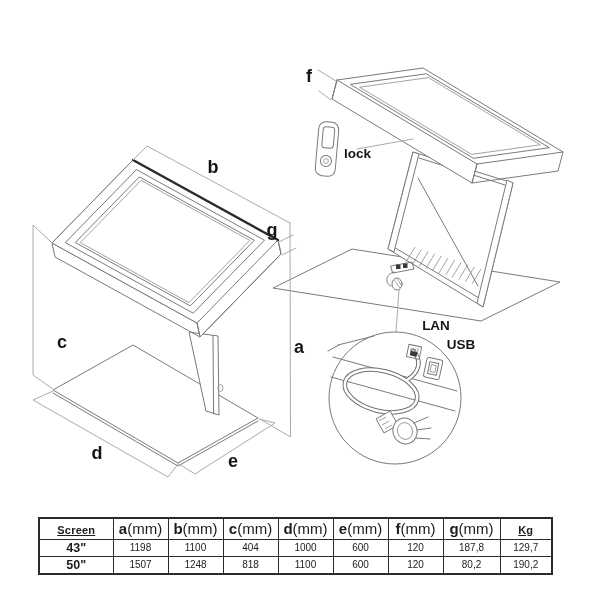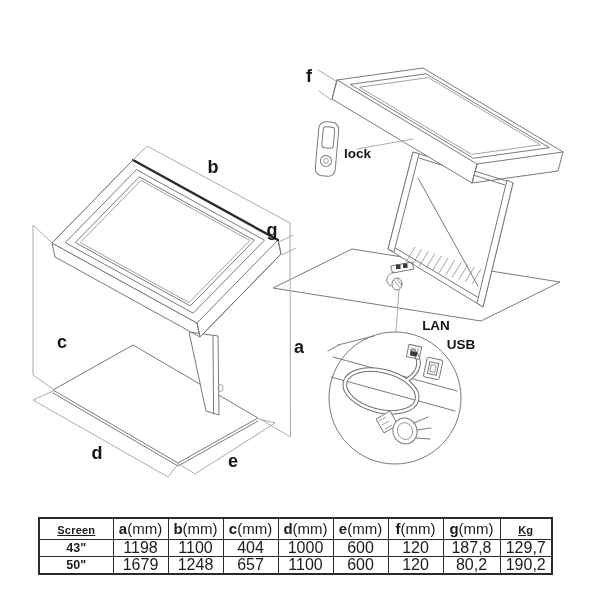--- a/index.html
+++ b/index.html
@@ -22,21 +22,21 @@
   
   .spec-table{
     position:absolute;left:38px;top:517px;border-collapse:collapse;table-layout:fixed;
     border:2px solid #2a2a2a;background:#fff;
   }
   .spec-table th,.spec-table td{
     border:1.5px solid #2a2a2a;text-align:center;vertical-align:middle;
     padding:0;line-height:1;white-space:nowrap;color:#1c1c1c;
   }
   .spec-table th{height:20px;}
-  .spec-table td{height:16px;font-size:16px;font-weight:400;}
+  .spec-table td{height:16px;font-size:10px;font-weight:400;}
   .spec-table td.screen-cell{font-weight:bold;font-size:12.5px;}
   .hdr-main{font-weight:bold;font-size:11px;letter-spacing:.2px;text-decoration:underline;}
   .hdr-letter{font-weight:bold;font-size:15px;}
   .hdr-unit{font-weight:400;font-size:15px;}
   col.c-screen{width:74px;} col.c-dim{width:55px;} col.c-g{width:57px;} col.c-kg{width:52px;}
 </style>
 </head>
 <body>
 
 <div class="canvas">
@@ -210,23 +210,23 @@
         <td>1100</td>
         <td>404</td>
         <td>1000</td>
         <td>600</td>
         <td>120</td>
         <td>187,8</td>
         <td>129,7</td>
       </tr>
       <tr>
         <td class="screen-cell">50"</td>
-        <td>1679</td>
+        <td>1507</td>
         <td>1248</td>
-        <td>657</td>
+        <td>818</td>
         <td>1100</td>
         <td>600</td>
         <td>120</td>
         <td>80,2</td>
         <td>190,2</td>
       </tr>
     </tbody>
   </table>
 </div>
 

